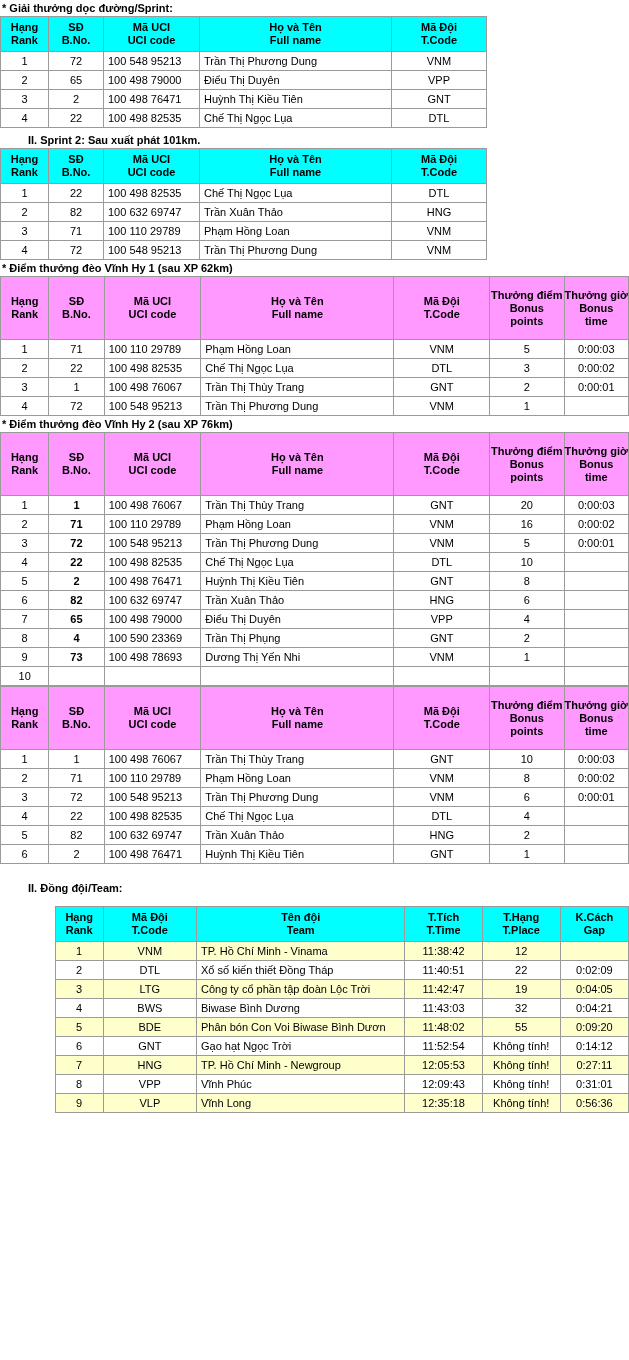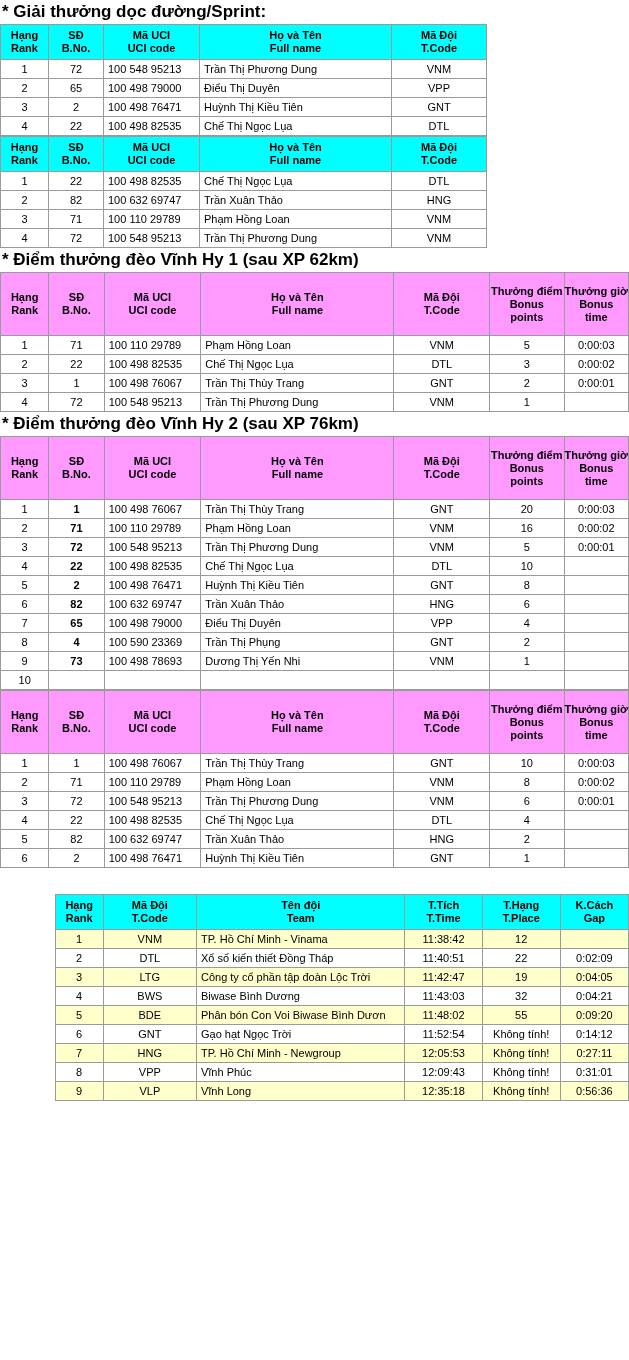--- a/index.html
+++ b/index.html
@@ -7,21 +7,21 @@
     width:629px;
     background:#ffffff;
     font-family:"Liberation Sans", sans-serif;
     font-size:11px;
     color:#000;
   }
   .page{width:629px;position:relative;}
   table{border-collapse:collapse;table-layout:fixed;border-radius:13px;}
   td,th{border:1px solid #9a9a9a;padding:0;font-weight:normal;vertical-align:middle;}
   .sec-title{
-    font-weight:bold;font-size:17px;padding:2px 2px 2px 2px;text-align:left;border:none;
+    font-weight:bold;font-size:11px;padding:2px 2px 2px 2px;text-align:left;border:none;
   }
   .sub-title{font-weight:bold;font-size:11px;text-align:left;padding:2px 2px 2px 28px;border:none;}
   .cyan{background:#00ffff;}
   .pink{background:#ff99ff;}
   .yellow{background:#ffffcc;}
   .hdr{font-weight:bold;text-align:center;font-size:11px;line-height:13px;}
   .c{text-align:center;}
   .l{text-align:left;padding-left:4px;}
   .row td{height:18px;font-size:11px;}
   .b{font-weight:bold;}
@@ -94,20 +94,21 @@
       <tr class="row">
           <td class="c">4</td>
           <td class="c">22</td>
           <td class="l">100 498 82535</td>
           <td class="l">Chế Thị Ngọc Lụa</td>
           <td class="c">DTL</td>
         </tr>
     </tbody>
   </table>
 
+  <div class="sub-title" style="padding-top:6px">II. Sprint 2: Sau xuất phát 101km.</div>
 
   <table class="tbl-a">
     <colgroup>
         <col style="width:48px">
         <col style="width:55px">
         <col style="width:96px">
         <col style="width:192px">
         <col style="width:95px">
       </colgroup>
     <thead>
@@ -486,20 +487,21 @@
           <td class="l">100 498 76471</td>
           <td class="l">Huỳnh Thị Kiều Tiên</td>
           <td class="c">GNT</td>
           <td class="c">1</td>
           <td class="c"></td>
         </tr>
     </tbody>
   </table>
 
   <div style="height:16px"></div>
+  <div class="sub-title">II. Đồng đội/Team:</div>
   <div style="height:10px"></div>
 
   <table class="tbl-team">
     <colgroup>
         <col style="width:55px">
         <col style="width:48px">
         <col style="width:93px">
         <col style="width:208px">
         <col style="width:77px">
         <col style="width:78px">

